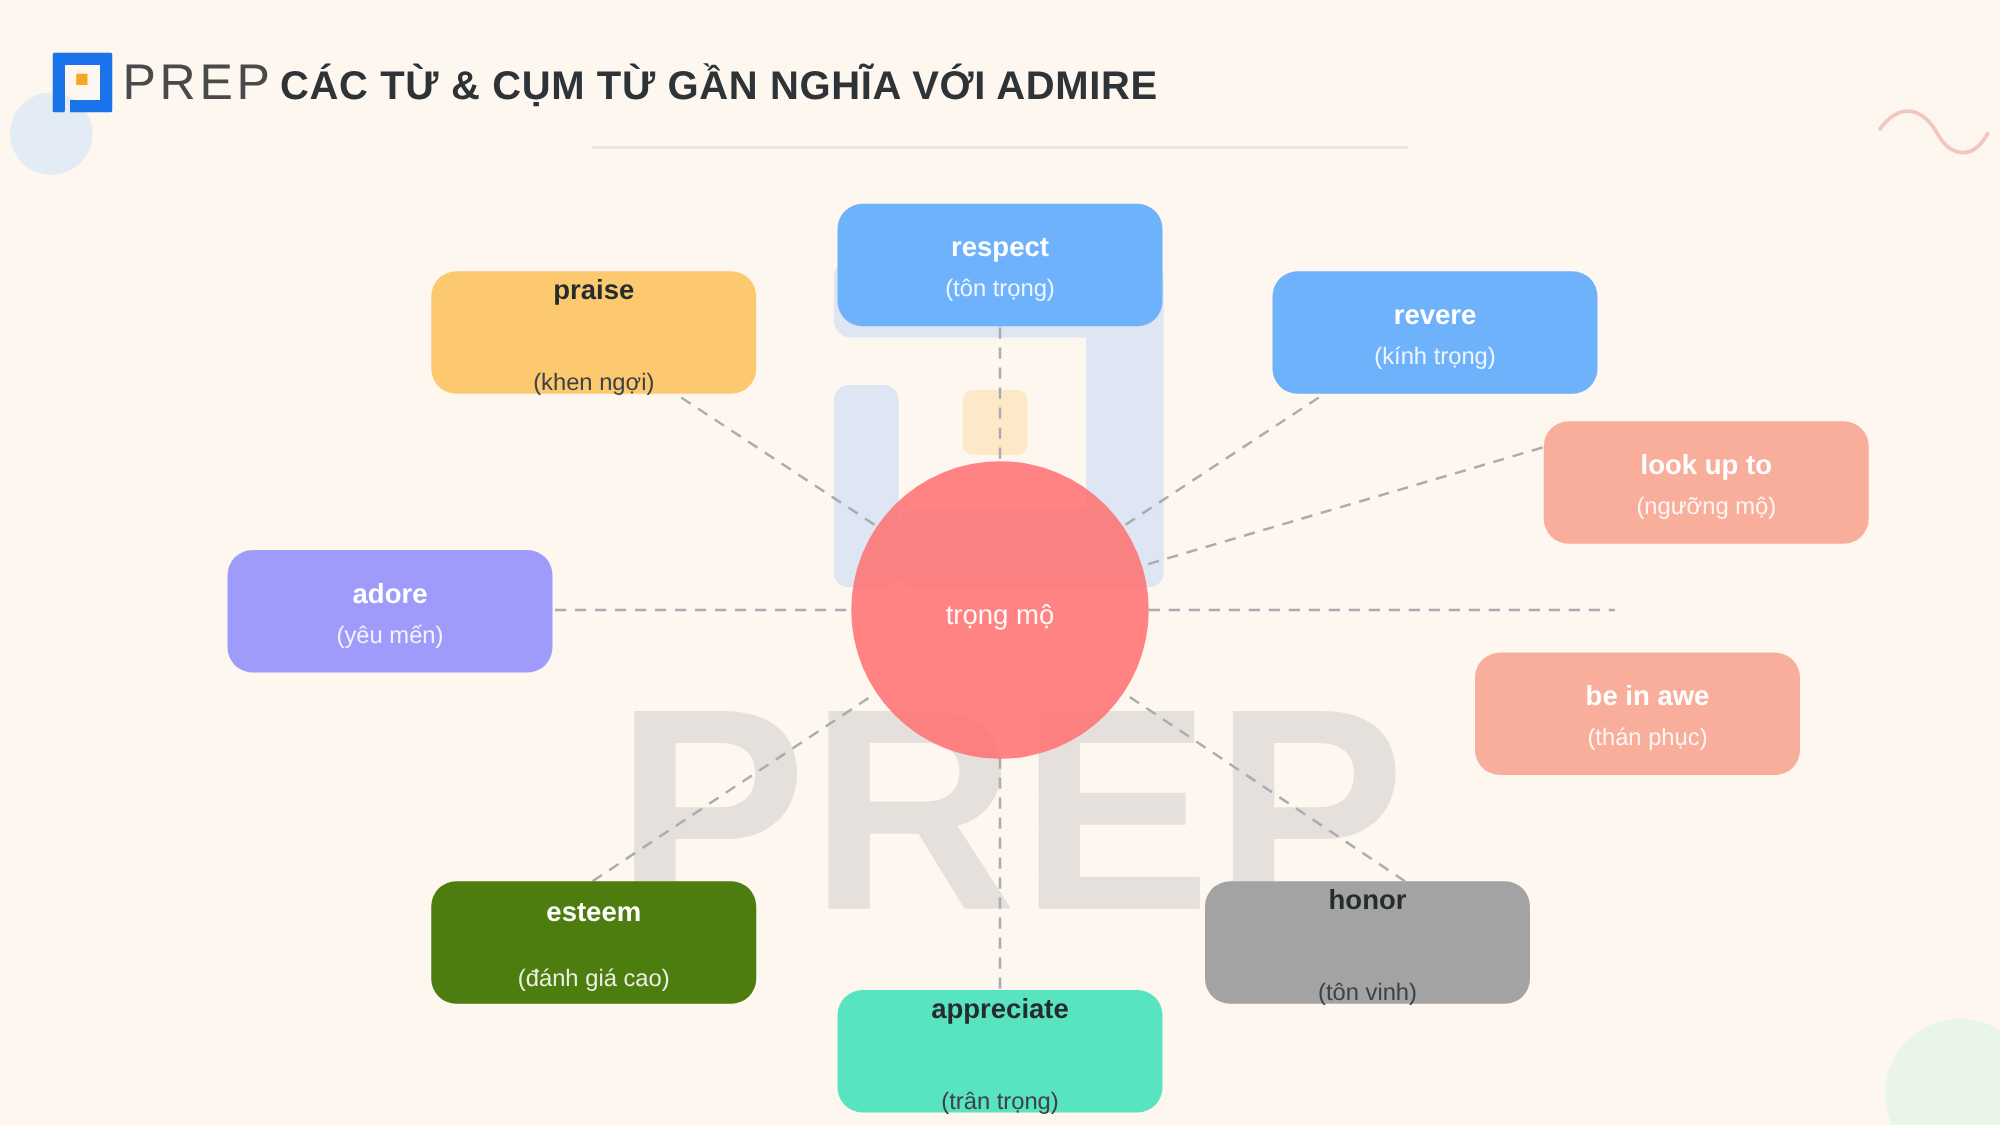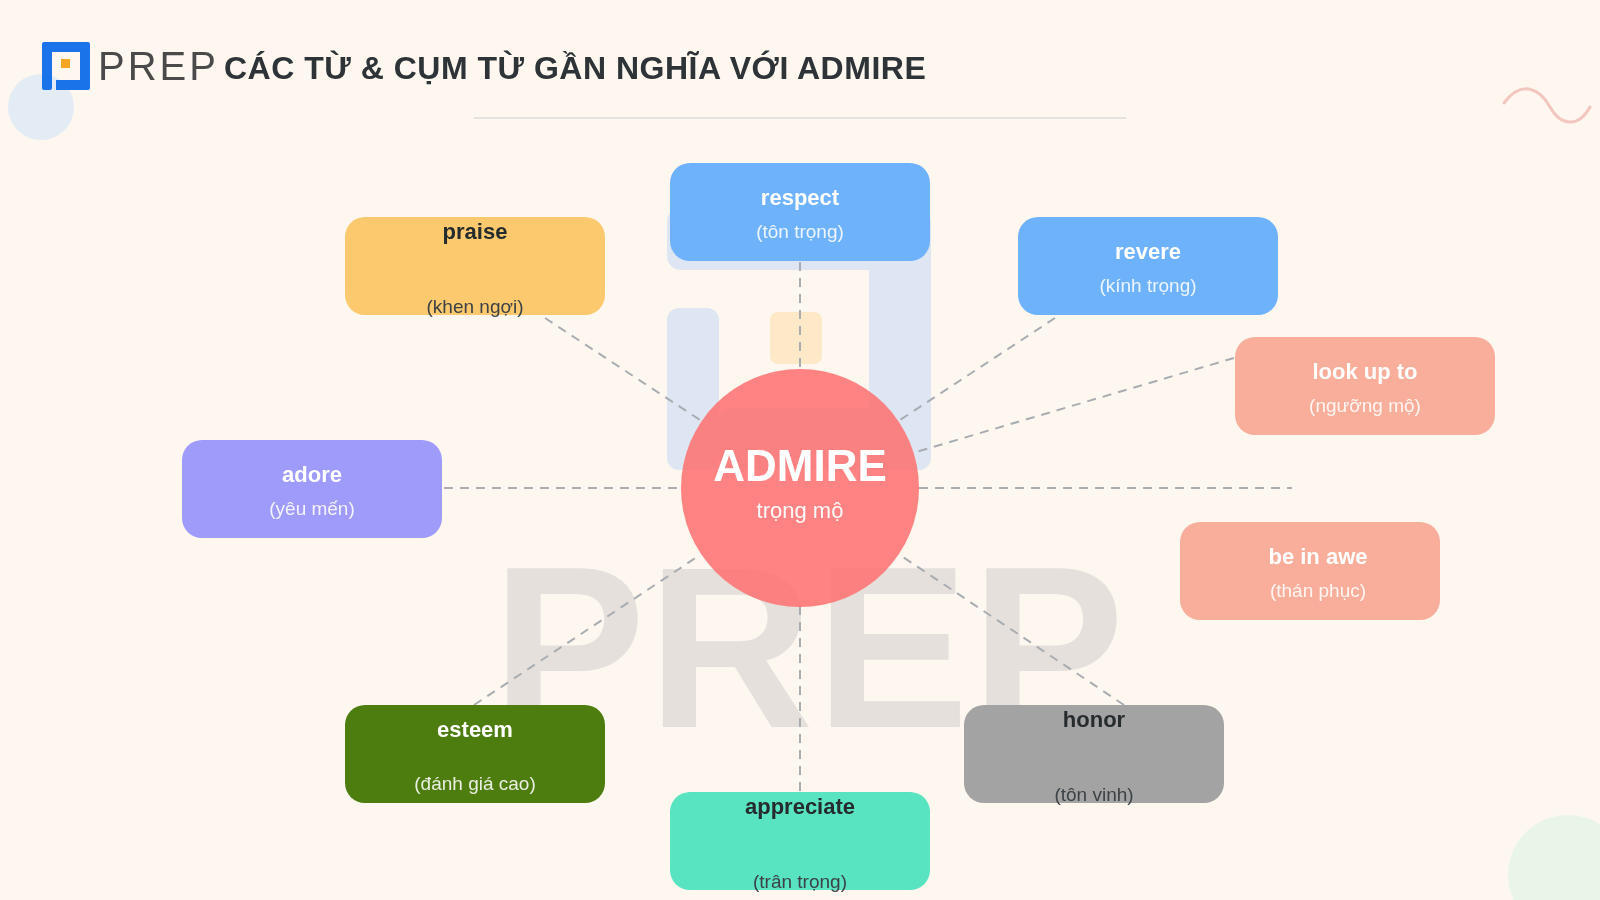--- a/index.html
+++ b/index.html
@@ -86,21 +86,20 @@
 
 <svg class="abs logo" viewBox="0 0 48 48">
   <path d="M0 2 Q0 0 2 0 H46 Q48 0 48 2 V46 Q48 48 46 48 H14 V38 H38 V10 H10 V46 Q10 48 8 48 H2 Q0 48 0 46 Z" fill="#1a73e8"></path>
   <rect x="19" y="17" width="9" height="9" fill="#f5a623"></rect>
 </svg>
 <div class="abs brand">PREP</div>
 <div class="abs title">CÁC TỪ &amp; CỤM TỪ GẦN NGHĨA VỚI ADMIRE</div>
 <div class="abs title-rule"></div>
 
 <div class="abs center">
-  <div class="center-word">ADMIRE</div>
   <div class="center-meaning">trọng mộ</div>
 </div>
 
 <div class="node light" style="left:670px; top:163px; background:#6eb2fb;">
   <div class="word">respect</div>
   <div class="meaning">(tôn trọng)</div>
 </div>
 
 <div class="node dark" style="left:345px; top:217px; background:#fdc96f;">
   <div class="word">praise</div>

